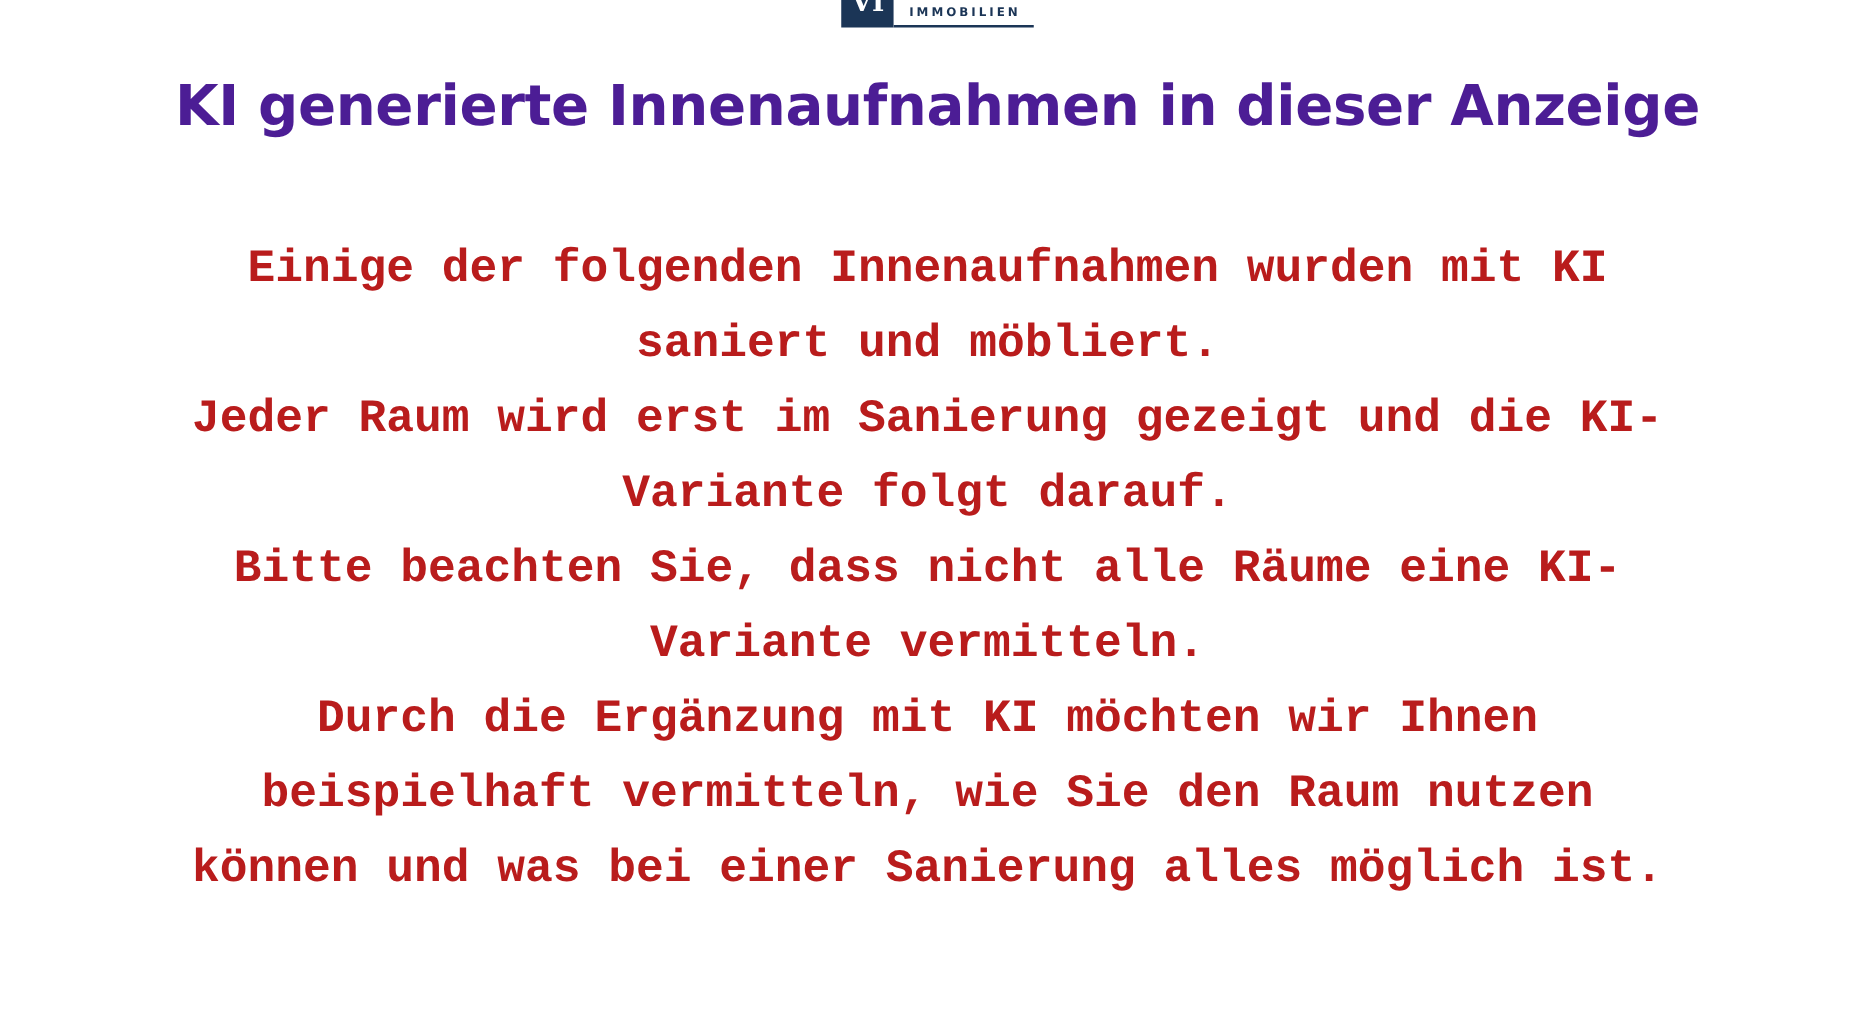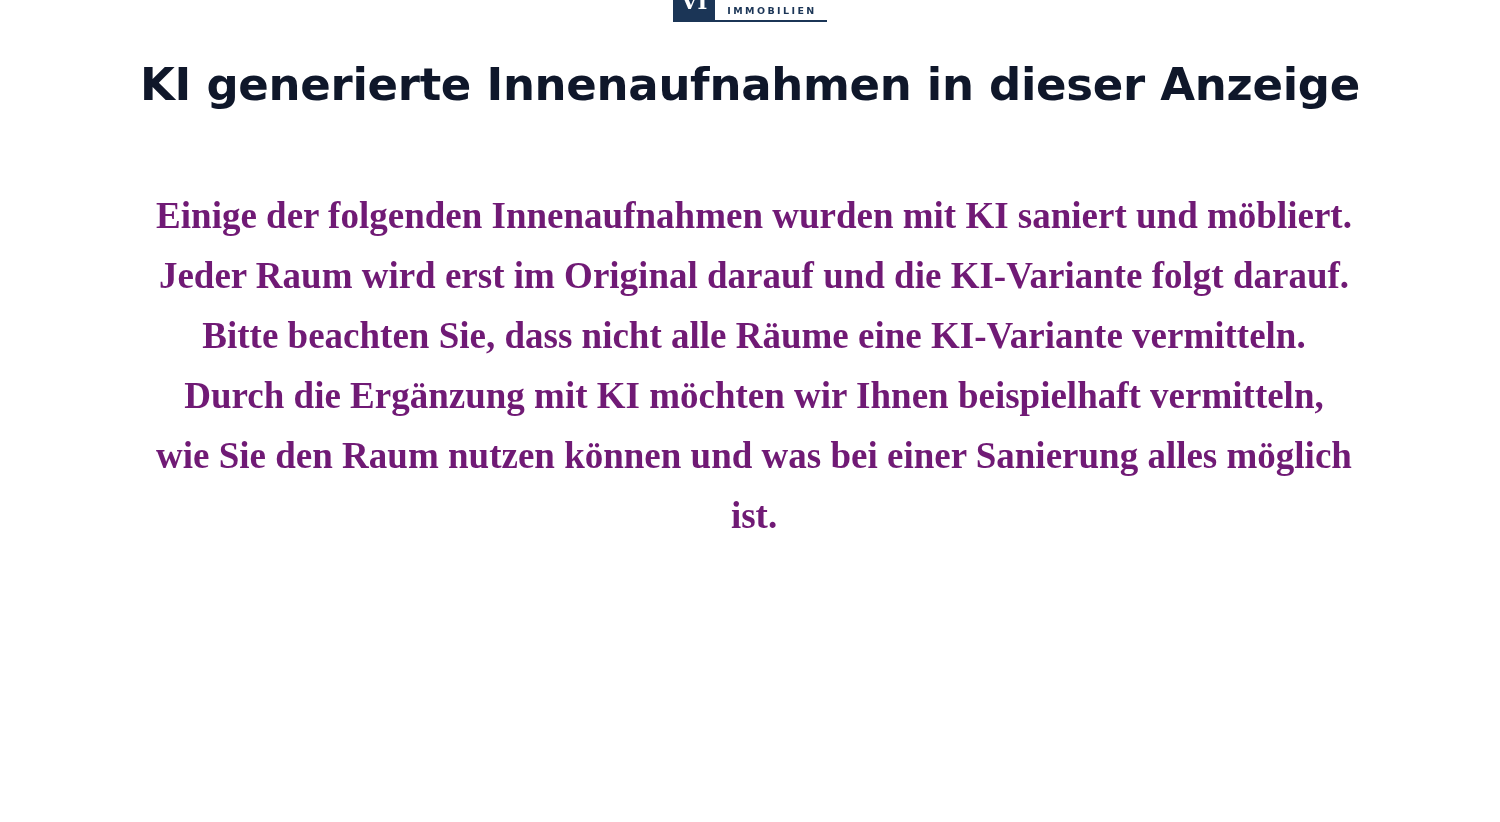--- a/index.html
+++ b/index.html
@@ -57,55 +57,55 @@
     border-bottom: 2px solid #1b3556;
   }
 
   
   .headline {
     position: absolute;
     top: 58px;
     left: 0;
     width: 1500px;
     text-align: center;
-    color: #0f172a;
+    color: #4c1d95;
     font-size: 45px;
     font-weight: bold;
     letter-spacing: -0.3px;
     font-family: "DejaVu Sans", sans-serif;
   }
 
   
   .body-copy {
     position: absolute;
     top: 186px;
-    left: 154px;
+    left: 142px;
     width: 1200px;
     text-align: center;
-    color: #701a75;
+    color: #b91c1c;
     font-size: 37px;
     font-weight: bold;
     line-height: 60px;
-    font-family: Liberation Serif, serif;
+    font-family: Liberation Mono, monospace;
   }
   .body-copy p {
     margin: 0;
     padding: 0;
   }
 </style>
 </head>
 <body>
 
 <div class="logo-wrap">
   <div class="logo">
     <div class="logo-mark">VI</div>
     <div class="logo-text">IMMOBILIEN</div>
   </div>
 </div>
 
 <div class="headline">KI generierte Innenaufnahmen in dieser Anzeige</div>
 
 <div class="body-copy">
   <p>Einige der folgenden Innenaufnahmen wurden mit KI saniert und möbliert.</p>
-  <p>Jeder Raum wird erst im Original darauf und die KI-Variante folgt darauf.</p>
+  <p>Jeder Raum wird erst im Sanierung gezeigt und die KI-Variante folgt darauf.</p>
   <p>Bitte beachten Sie, dass nicht alle Räume eine KI-Variante vermitteln.</p>
   <p>Durch die Ergänzung mit KI möchten wir Ihnen beispielhaft vermitteln, wie Sie den Raum nutzen können und was bei einer Sanierung alles möglich ist.</p>
 </div>
 
 </body></html>

